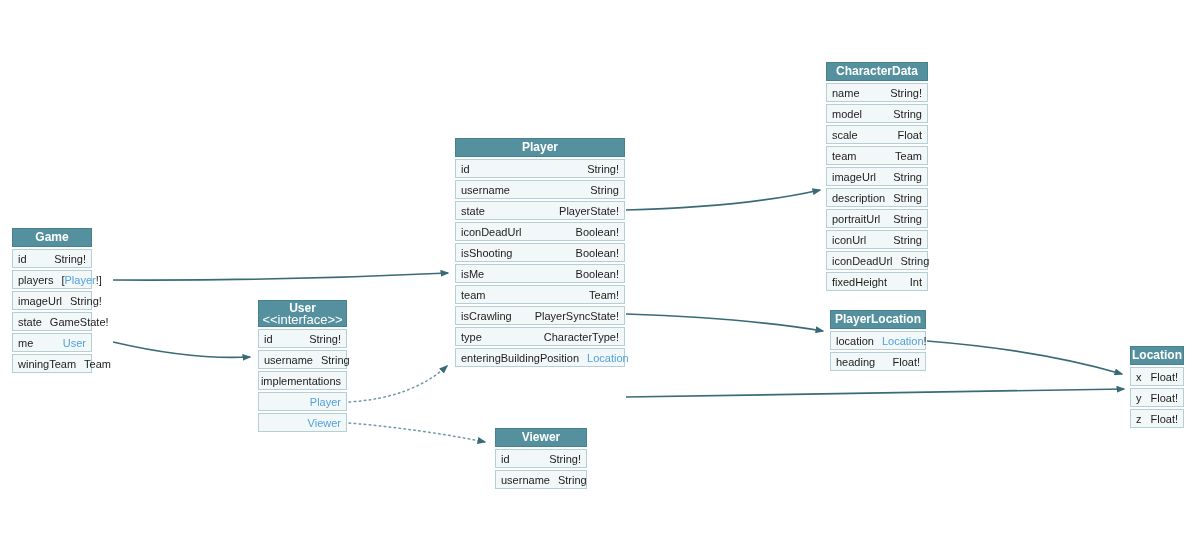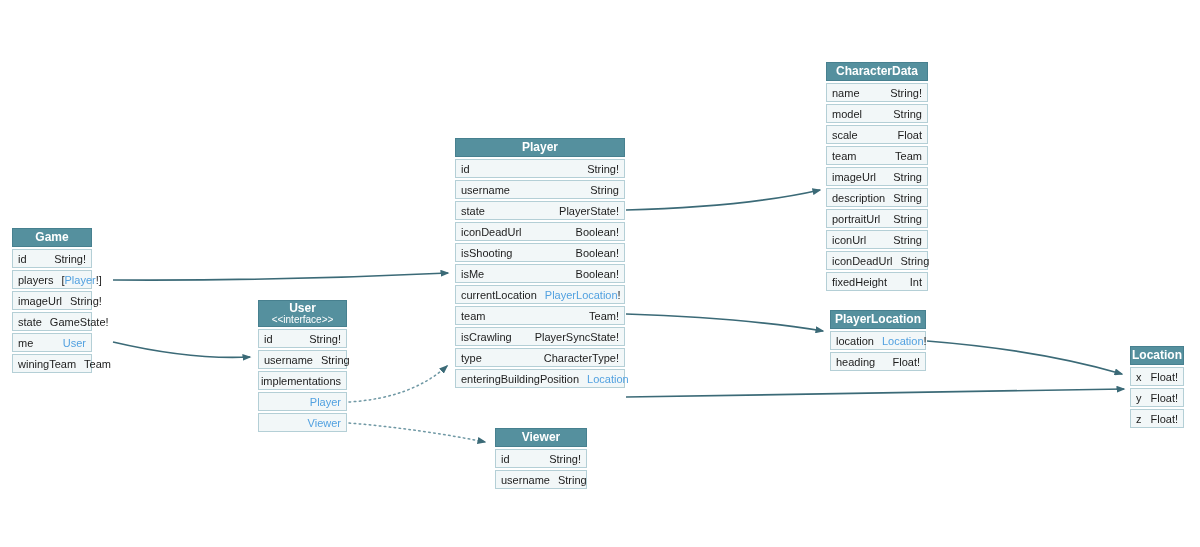--- a/index.html
+++ b/index.html
@@ -44,21 +44,21 @@
     cursor: pointer;
   }
   .thead.has-sub { height: 27px; }
   .ttitle {
     font-size: 12px;
     font-weight: bold;
     line-height: 13px;
     white-space: nowrap;
   }
   .tsubtitle {
-    font-size: 10px;
+    font-size: 13px;
     line-height: 10px;
     white-space: nowrap;
   }
   .trow {
     box-sizing: border-box;
     height: 19px;
     margin-top: 2px;
     background: var(--row-bg, #f2f7f8);
     border: 1px solid var(--row-border, #b4cfd6);
     display: flex;
@@ -170,24 +170,20 @@
         </div>
         <div class="trow">
           <span class="fname">isShooting</span>
           <span class="ftype"><span>Boolean!</span></span>
         </div>
         <div class="trow">
           <span class="fname">isMe</span>
           <span class="ftype"><span>Boolean!</span></span>
         </div>
         <div class="trow">
-          <span class="fname">currentLocation</span>
-          <span class="ftype"><span class="tlink">PlayerLocation</span><span>!</span></span>
-        </div>
-        <div class="trow">
           <span class="fname">team</span>
           <span class="ftype"><span>Team!</span></span>
         </div>
         <div class="trow">
           <span class="fname">isCrawling</span>
           <span class="ftype"><span>PlayerSyncState!</span></span>
         </div>
         <div class="trow">
           <span class="fname">type</span>
           <span class="ftype"><span>CharacterType!</span></span>

